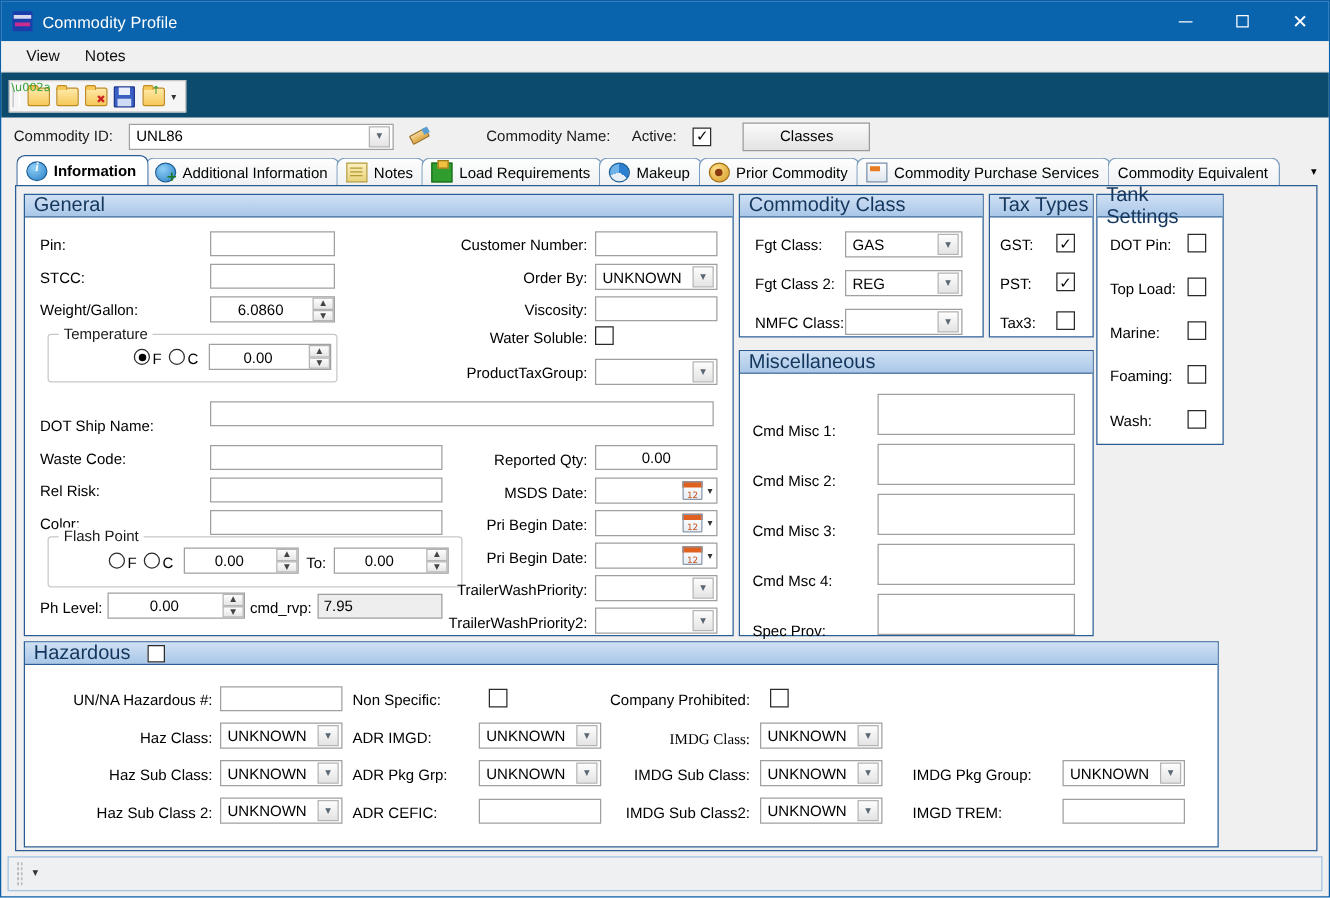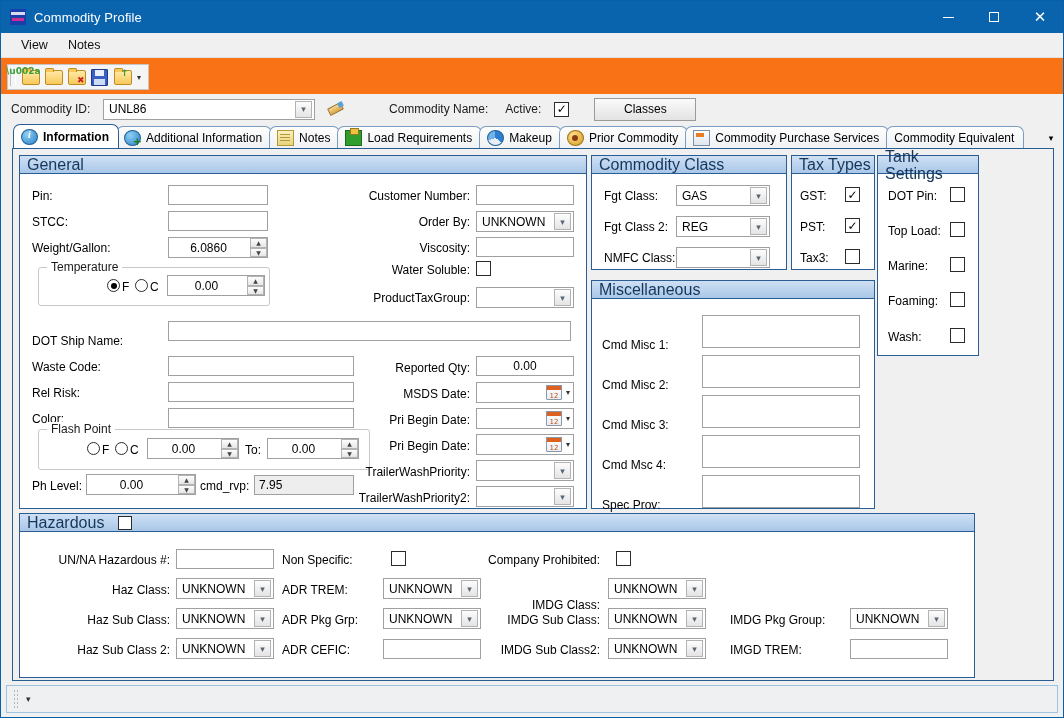--- a/index.html
+++ b/index.html
@@ -58,22 +58,22 @@
   .menubar {
     height: 24px; background: #f0f0f0;
     border-bottom: 1px solid #dfdfdf;
     display: flex; align-items: center; padding-left: 10px;
     flex: 0 0 auto;
   }
   .menuitem { padding: 3px 10px; font-size: 12.5px; color: #111; }
 
   
   .toolbar-wrap {
-    height: 30px; padding: 4px 0 2px 6px; background: #f97316;
-    display: flex; align-items: center; flex: 0 0 auto; font-weight: bold;
+    height: 30px; padding: 4px 0 2px 6px; background: #0c4a6e;
+    display: flex; align-items: center; flex: 0 0 auto;
   }
   .toolbar {
     display: flex; align-items: center;
     border: 1px solid #c6c6c6; background: #f5f5f5;
     height: 24px; padding: 0 2px;
   }
   .tb-grip { width: 4px; height: 18px; border-left: 1px solid #bfbfbf; border-right:1px solid #fff; margin-right:3px;}
   .tb-btn {
     width: 23px; height: 22px; display: flex; align-items: center; justify-content: center;
     position: relative;
@@ -591,39 +591,39 @@
 
         <span class="rlabel" style="left:10px; top:111px; width:140px;">Haz Sub Class 2:</span>
         <span class="combo abs" style="left:156px; top:106px; width:98px;">
           <span class="val">UNKNOWN</span>
           <span class="arrow">▾</span>
         </span>
 
         <span class="llabel" style="left:262px; top:21px;">Non Specific:</span>
         <span class="chk abs" style="left:371px; top:19px;"></span>
 
-        <span class="llabel" style="left:262px; top:51px;">ADR TREM:</span>
+        <span class="llabel" style="left:262px; top:51px;">ADR IMGD:</span>
         <span class="combo abs" style="left:363px; top:46px; width:98px;">
           <span class="val">UNKNOWN</span>
           <span class="arrow">▾</span>
         </span>
 
         <span class="llabel" style="left:262px; top:81px;">ADR Pkg Grp:</span>
         <span class="combo abs" style="left:363px; top:76px; width:98px;">
           <span class="val">UNKNOWN</span>
           <span class="arrow">▾</span>
         </span>
 
         <span class="llabel" style="left:262px; top:111px;">ADR CEFIC:</span>
         <span class="txt abs" style="left:363px; top:107px; width:98px;"></span>
 
         <span class="llabel" style="left:468px; top:21px;">Company Prohibited:</span>
         <span class="chk abs" style="left:596px; top:19px;"></span>
 
-        <span class="rlabel" style="left:440px; top:66px; width:140px;"><span>IMDG Class:</span></span>
+        <span class="rlabel" style="left:440px; top:52px; width:140px;font-family:Liberation Serif, serif;"><span>IMDG Class:</span></span>
         <span class="combo abs" style="left:588px; top:46px; width:98px;">
           <span class="val">UNKNOWN</span>
           <span class="arrow">▾</span>
         </span>
 
         <span class="rlabel" style="left:440px; top:81px; width:140px;"><span>IMDG Sub Class:</span></span>
         <span class="combo abs" style="left:588px; top:76px; width:98px;">
           <span class="val">UNKNOWN</span>
           <span class="arrow">▾</span>
         </span>

